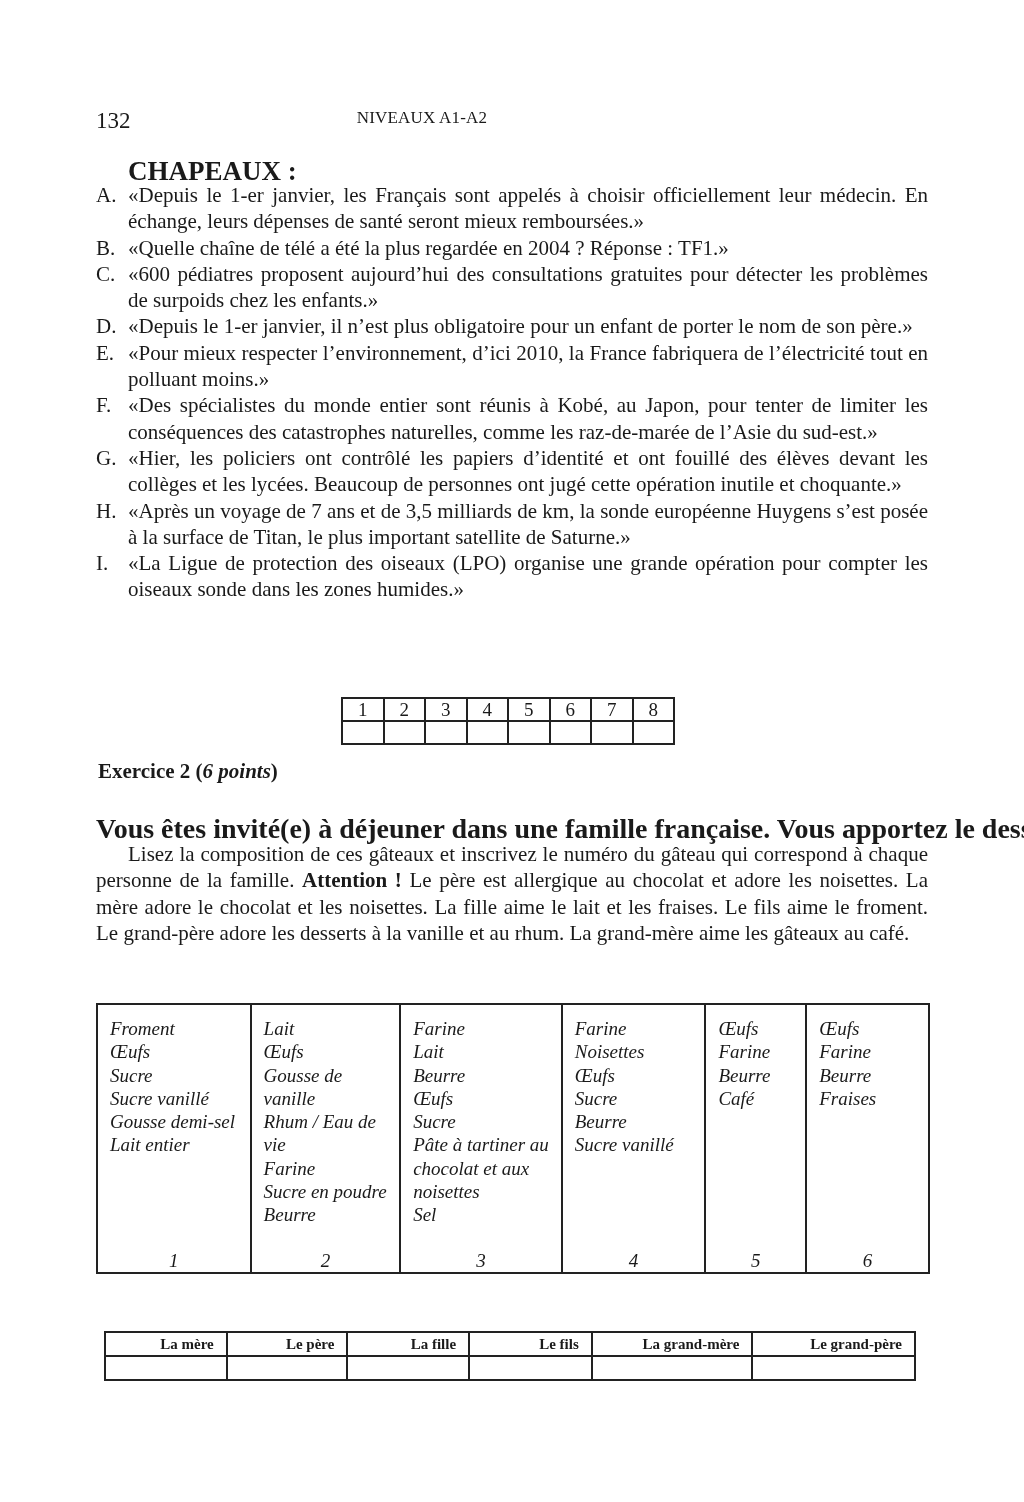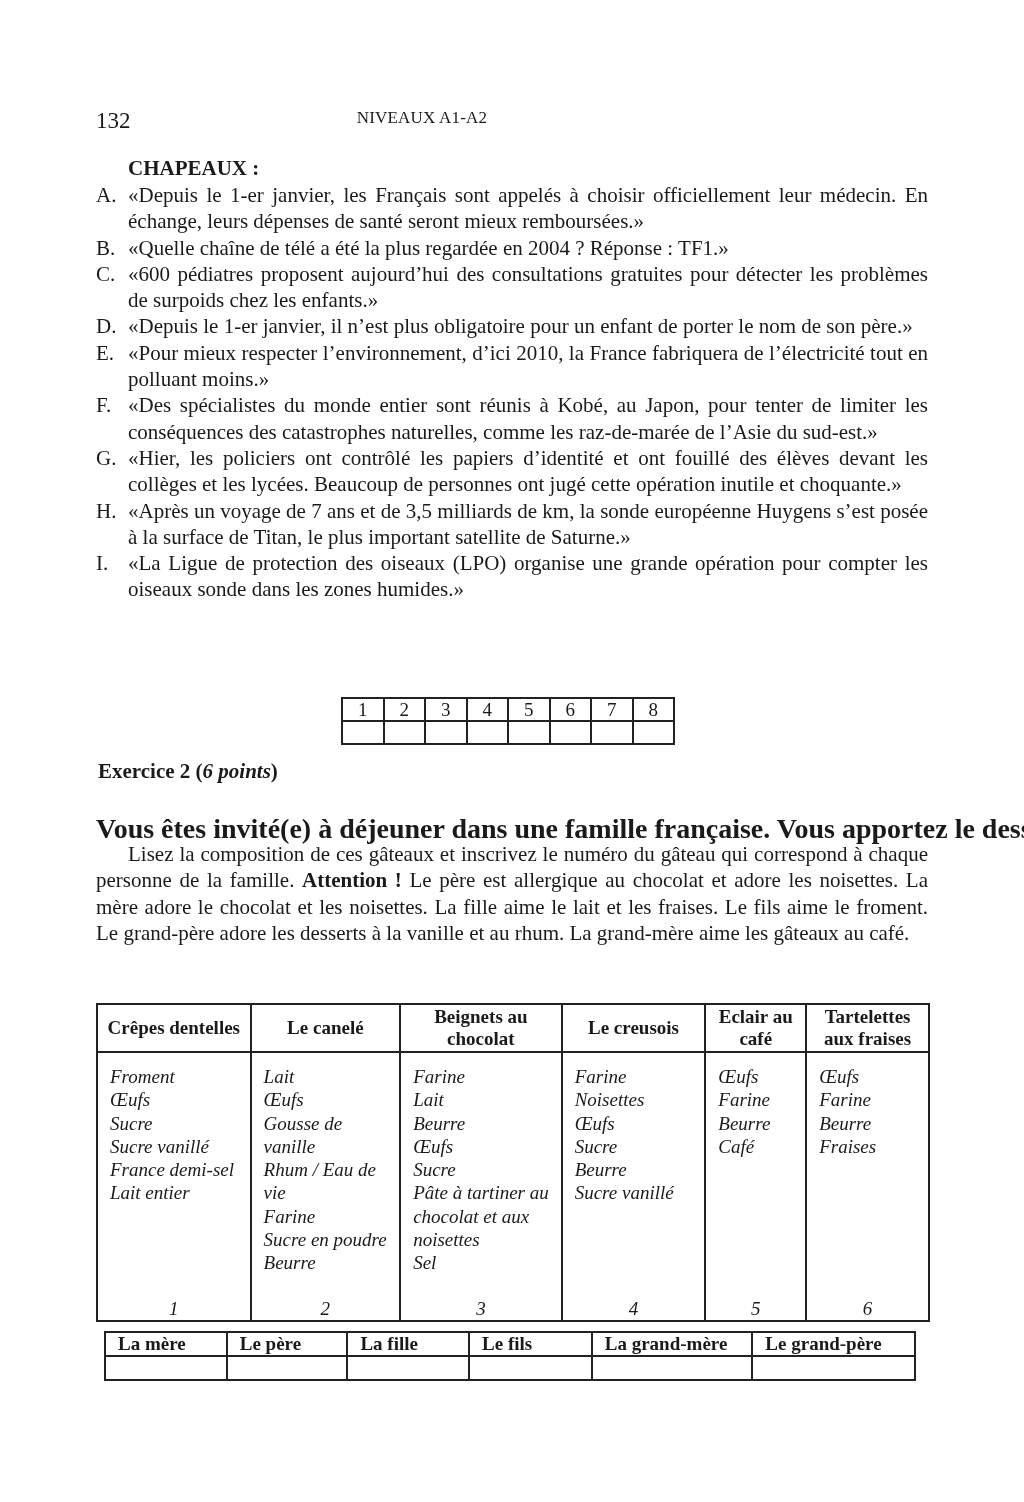--- a/index.html
+++ b/index.html
@@ -1,41 +1,41 @@
 <!DOCTYPE html>
 <html><head>
 <meta charset="utf-8">
 <style>
   html, body { margin:0; padding:0; background:#ffffff; }
   body { width:1024px; height:1502px; position:relative; overflow:hidden;
          font-family:"Liberation Serif", "DejaVu Serif", serif; color:#1a1a1a; }
   .abs { position:absolute; }
   .page-num { left:96px; top:108px; font-size:23px; }
   .running-head { left:0; width:844px; top:108px; text-align:center; font-size:17px; letter-spacing:0.2px; }
-  .chap-title { left:128px; top:156px; font-size:21px; font-weight:bold; }
+  .chap-title { left:128px; top:156px; font-size:27px; font-weight:bold; }
   .items { left:96px; top:182px; width:832px; font-size:21px; line-height:26.3px; }
   .item { display:flex; }
   .item .lbl { width:32px; flex:none; }
   .item .txt { flex:1; text-align:justify; text-align-last:left; }
   table { border-collapse:collapse; }
   .ans-table { left:341px; top:697px; }
   .ans-table td { border:2px solid #222; width:39.5px; height:21px; text-align:center; font-size:19px; padding:0; line-height:21px; }
   .ex2 { left:98px; top:759px; font-size:21px; font-weight:bold; }
   .ex2 i { font-weight:bold; font-style:italic; }
   .intro-bold { left:96px; top:813px; width:832px; font-size:28px; font-weight:bold; white-space:nowrap; }
   .para { left:96px; top:841px; width:832px; font-size:21px; line-height:26.3px; text-align:justify; text-indent:32px; }
   .para b { font-weight:bold;margin-top:15px; }
   .dessert { left:96px; top:1003px; width:834px; }
   .dessert th, .dessert td { border:2px solid #222; font-size:19px; }
   .dessert th { height:46px; font-weight:bold; text-align:center; line-height:22px; padding:0 4px; }
   .dessert td { vertical-align:top; padding:12px 8px 0 12px; line-height:23.3px; height:255px; position:relative;font-style:italic; }
   .dessert td .ing { display:block; }
   .dessert td .num { position:absolute; bottom:0; left:0; right:0; text-align:center; }
   .family { left:104px; top:1331px; width:812px; }
-  .family td { border:2px solid #222; height:22px; font-size:19px; font-weight:bold; padding:0 12px; line-height:22px; }
+  .family td { border:2px solid #222; height:22px; font-size:15px; font-weight:bold; padding:0 12px; line-height:22px;text-align:right; }
 </style>
 </head>
 <body>
 
 <div class="abs page-num">132</div>
 <div class="abs running-head">NIVEAUX A1-A2</div>
 
 <div class="abs chap-title">CHAPEAUX :</div>
 
 <div class="abs items">
@@ -111,35 +111,27 @@
 <table class="abs dessert">
   <colgroup>
     <col style="width:154px">
       <col style="width:150px">
       <col style="width:162px">
       <col style="width:144px">
       <col style="width:101px">
       <col style="width:123px">
   </colgroup>
   <tbody>
-      <tr>
-    <th>Crêpes dentelles</th>
-    <th>Le canelé</th>
-    <th>Beignets au chocolat</th>
-    <th>Le creusois</th>
-    <th>Eclair au café</th>
-    <th>Tartelettes aux fraises</th>
-  </tr>
   <tr>
     <td>
       <span class="ing">Froment</span>
       <span class="ing">Œufs</span>
       <span class="ing">Sucre</span>
       <span class="ing">Sucre vanillé</span>
-      <span class="ing">France demi-sel</span>
+      <span class="ing">Gousse demi-sel</span>
       <span class="ing">Lait entier</span>
       <span class="num">1</span>
     </td>
     <td>
       <span class="ing">Lait</span>
       <span class="ing">Œufs</span>
       <span class="ing">Gousse de vanille</span>
       <span class="ing">Rhum / Eau de vie</span>
       <span class="ing">Farine</span>
       <span class="ing">Sucre en poudre</span>

